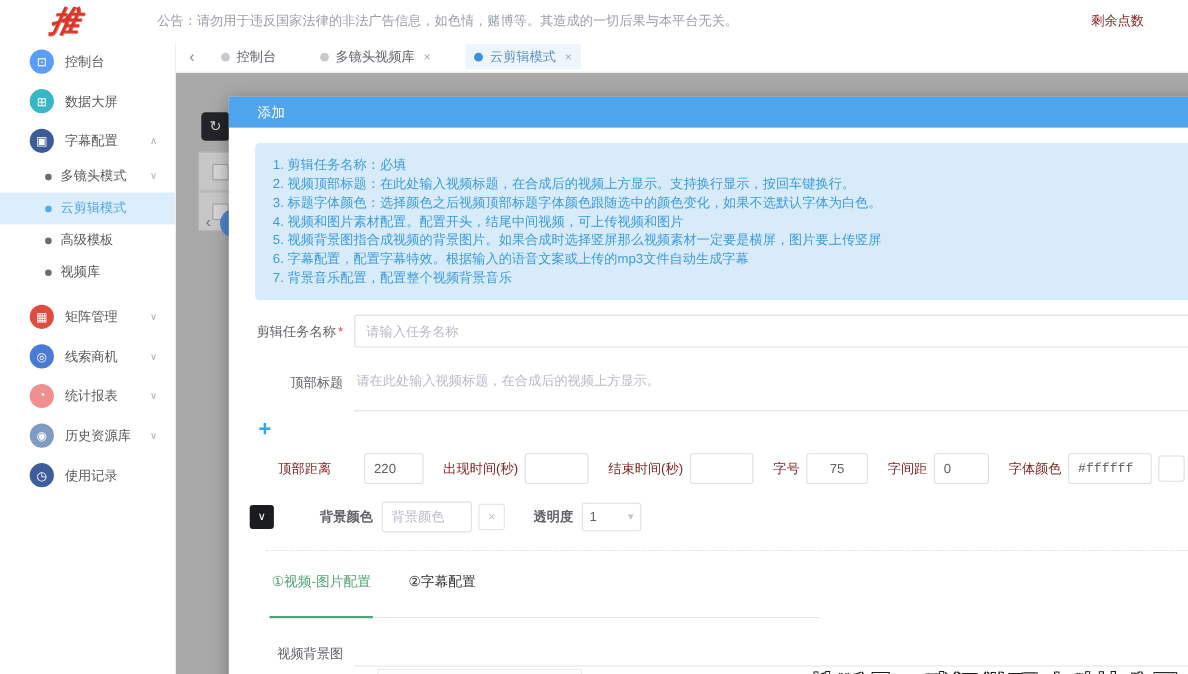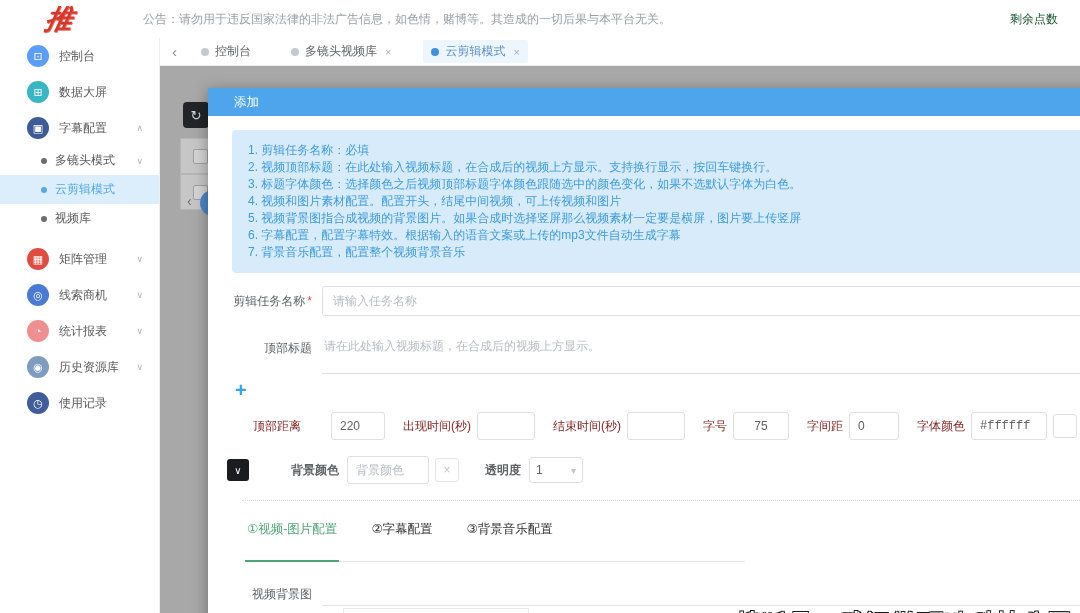--- a/index.html
+++ b/index.html
@@ -4,21 +4,21 @@
 <style>
   * { margin:0; padding:0; box-sizing:border-box; }
   html,body { width:1080px; height:613px; overflow:hidden; }
   body { font-family:"Liberation Sans","DejaVu Sans",sans-serif; background:#fff; }
   .app { position:relative; width:1080px; height:613px; overflow:hidden; background:#fff; }
 
   
   .topbar { position:absolute; top:0; left:0; right:0; height:38px; background:#fff; display:flex; align-items:center; z-index:5; }
   .logo { margin-left:46px; font-size:27px; font-weight:bold; font-style:italic; color:#d9362b; transform:skewX(-12deg); letter-spacing:-2px; text-shadow:1px 1px 0 #e8705f; }
   .announcement { margin-left:72px; font-size:12px; color:#9aa0a6; }
-  .points { margin-left:auto; margin-right:22px; font-size:12px; color:#14532d; cursor:pointer; }
+  .points { margin-left:auto; margin-right:40px; font-size:12px; color:#7f1d1d; cursor:pointer; }
 
   
   .sidebar { position:absolute; top:38px; left:0; width:160px; bottom:0; background:#fff; border-right:1px solid #efefef; z-index:4; }
   .side-item { height:36px; display:flex; align-items:center; padding-left:27px; font-size:12px; color:#595959; cursor:pointer; }
   .side-item .circle { width:22px; height:22px; border-radius:50%; display:flex; align-items:center; justify-content:center; color:#fff; font-size:11px; margin-right:10px; flex:0 0 auto; }
   .side-item .chev { margin-left:auto; margin-right:16px; font-size:9px; color:#aeb2b8; }
   .sub-item { height:29px; display:flex; align-items:center; padding-left:41px; font-size:12px; color:#5a5a5a; cursor:pointer; }
   .sub-item .dot { width:6px; height:6px; border-radius:50%; background:#6d6d6d; margin-right:8px; flex:0 0 auto; }
   .sub-item .chev { margin-left:auto; margin-right:16px; font-size:9px; color:#aeb2b8; }
   .sub-item.active { background:#dceefb; color:#53a8e9; }
@@ -113,20 +113,24 @@
       <span class="chev">∧</span>
     </div>
     <div class="sub-item">
       <span class="dot"></span>
       <span>多镜头模式</span>
       <span class="chev">∨</span>
     </div>
     <div class="sub-item active">
       <span class="dot"></span>
       <span>云剪辑模式</span>
+    </div>
+    <div class="sub-item">
+      <span class="dot"></span>
+      <span>高级模板</span>
     </div>
     <div class="sub-item">
       <span class="dot"></span>
       <span>视频库</span>
     </div>
     <div class="side-item" style="margin-top:8px;">
       <span class="circle" style="background-color: rgb(224, 76, 63);">▦</span>
       <span>矩阵管理</span>
       <span class="chev">∨</span>
     </div>
@@ -256,21 +260,20 @@
             <span>1</span>
             <span class="arrow">▾</span>
           </span>
         </div>
 
         <div class="dashed"></div>
 
         <div class="cfg-tabs">
           <span class="cfg-tab active">①视频-图片配置</span>
           <span class="cfg-tab">②字幕配置</span>
-          <span class="cfg-tab">③背景音乐配置</span>
         </div>
 
         <div class="vbg-row">
           <span class="f-label" style="padding-top:4px;">视频背景图</span>
           <input class="vbg-input" type="text" style="">
         </div>
         <div class="upload-box">
           <svg width="44" height="50" viewBox="0 0 48 54">
             <path d="M2 0 h32 l14 14 v40 h-46 z" fill="#7db9f2"></path>
             <path d="M34 0 l14 14 h-14 z" fill="#c4def9"></path>

